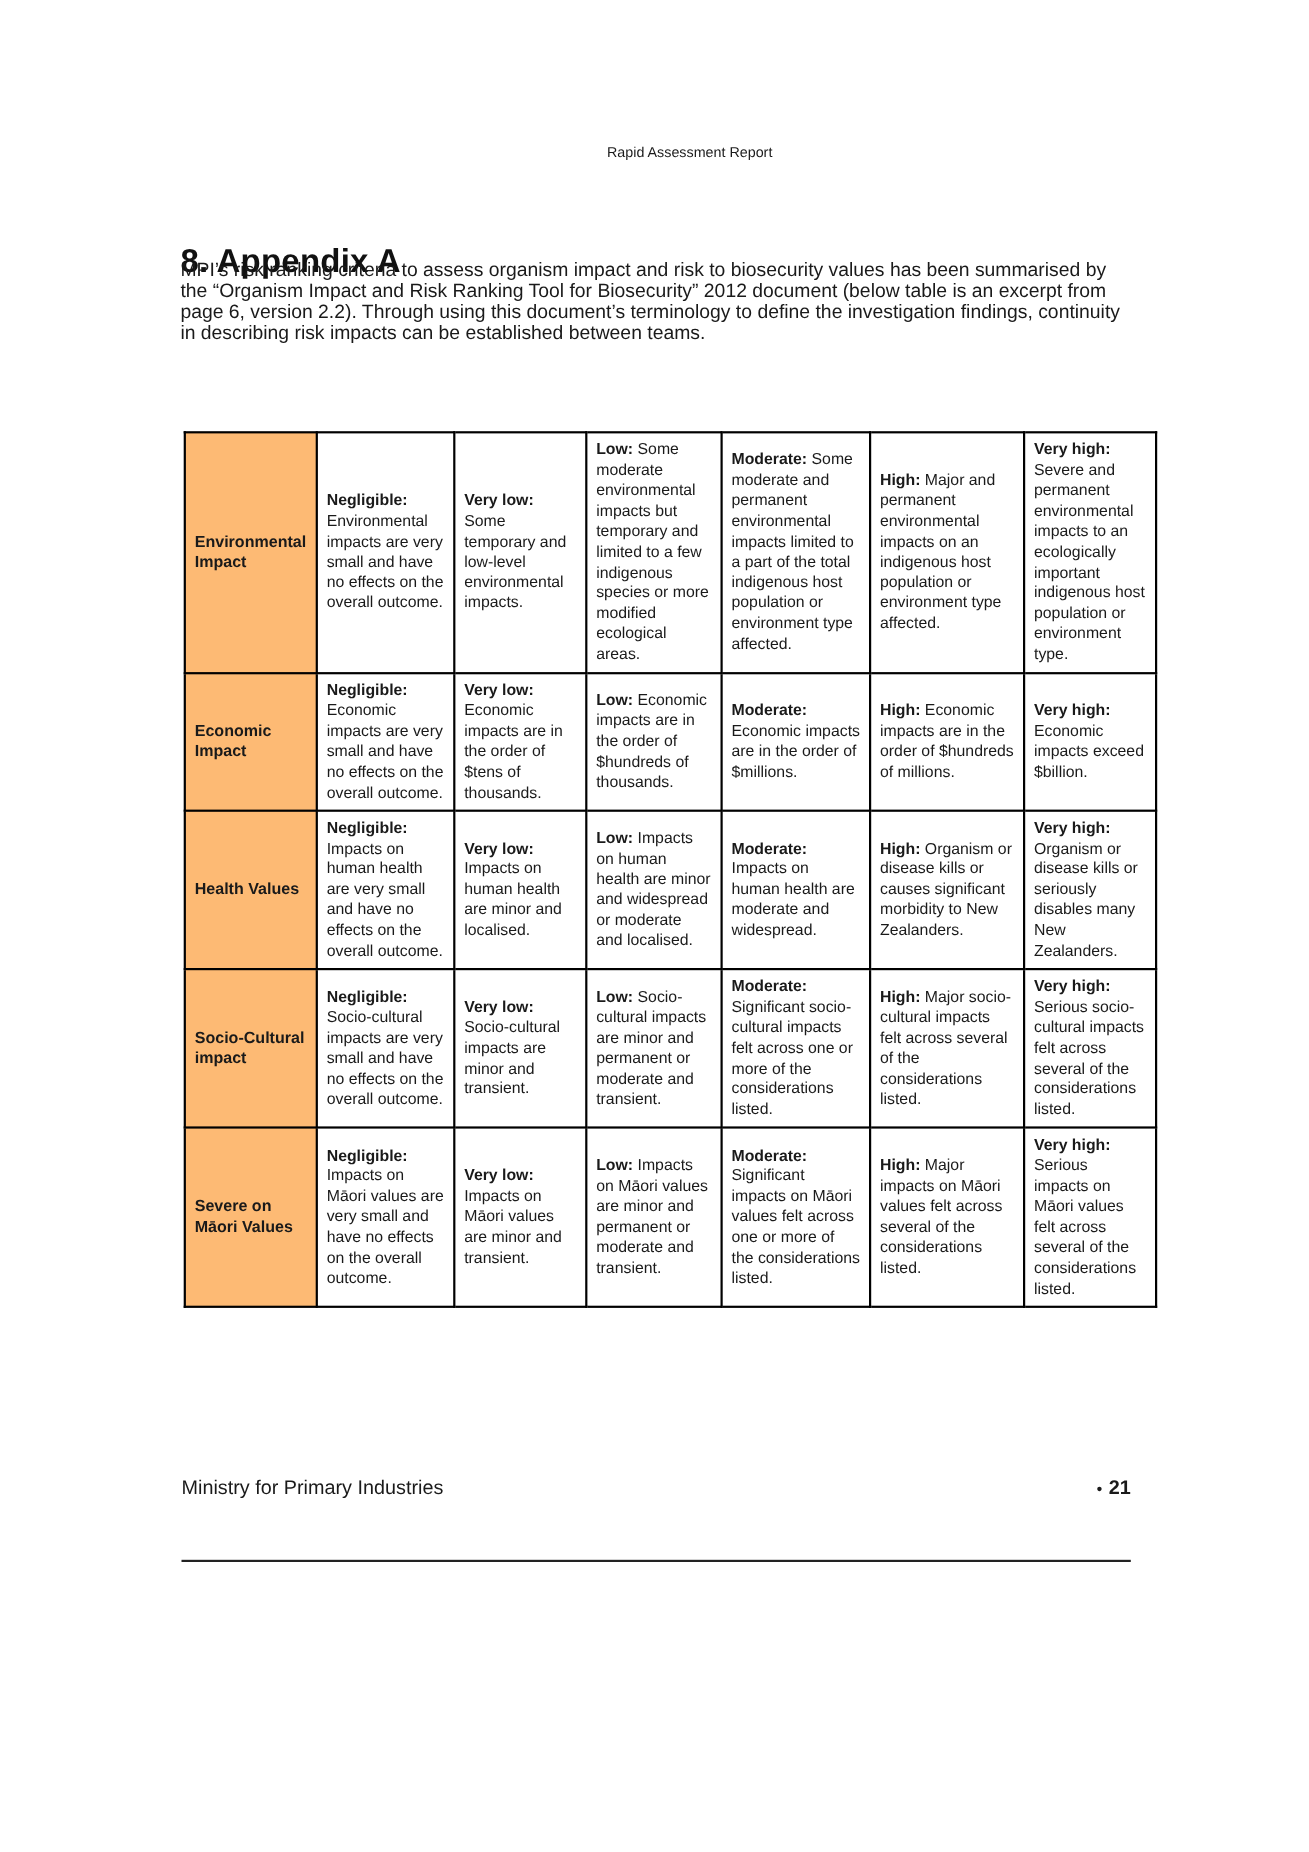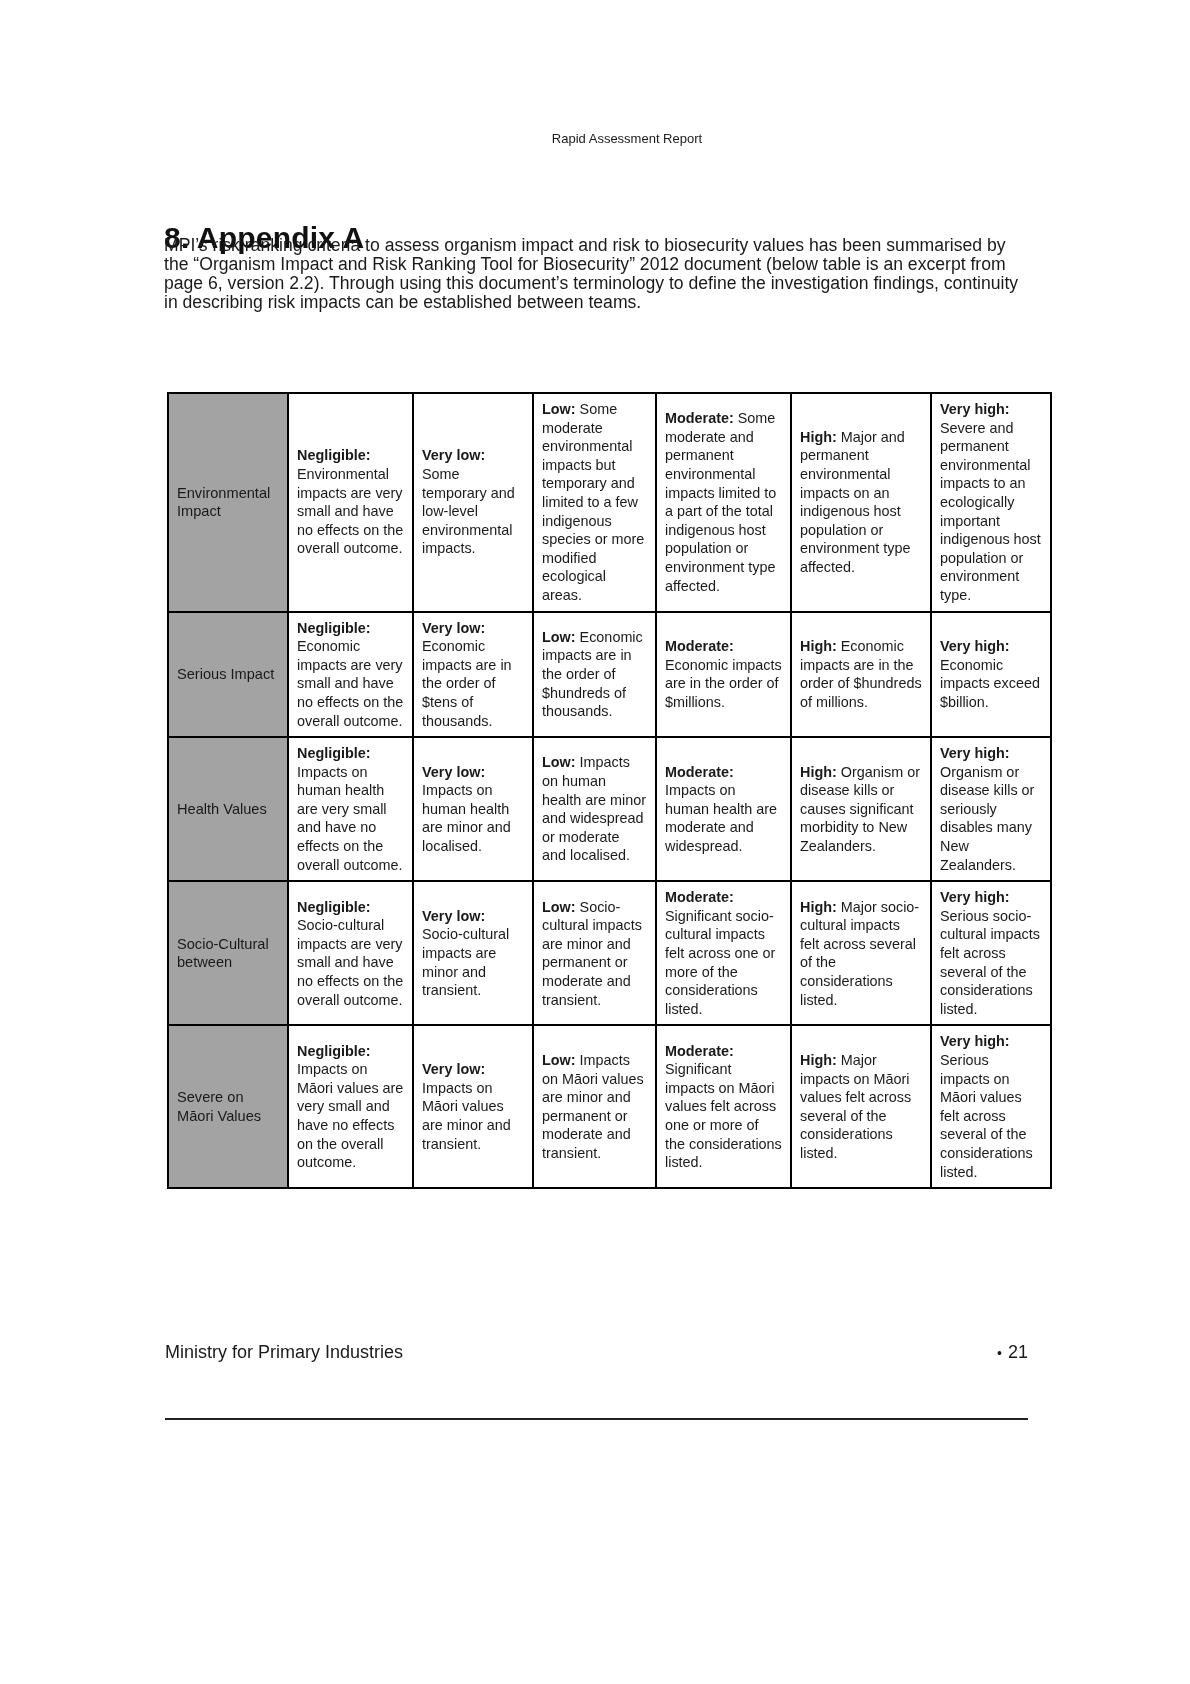--- a/index.html
+++ b/index.html
@@ -32,40 +32,40 @@
     width:883px;
     font-size:14.4px;line-height:18.6px;
   }
   .risk-table td{
     border:2px solid #000;
     vertical-align:middle;
     padding:6px 8px;
     word-wrap:break-word;
   }
   .risk-table td.row-header{
-    background:#a3a3a3;
-    font-weight:normal;
+    background:#fdba74;
+    font-weight:bold;
     font-size:14.6px;
   }
   .risk-table b{font-weight:bold;}
   .risk-table tr:nth-child(1){height:203px;}
   .risk-table tr:nth-child(2){height:115px;}
   .risk-table tr:nth-child(3){height:135px;}
   .risk-table tr:nth-child(4){height:130px;}
   .risk-table tr:nth-child(5){height:130px;}
   .footer-rule{
     position:absolute;top:1418px;left:165px;width:863px;
     border-top:2px solid #222;
   }
   .footer{
     position:absolute;top:1342px;left:165px;width:863px;
     display:flex;justify-content:space-between;align-items:baseline;
     font-size:18px;color:#1a1a1a;
   }
-  .footer .page-num{font-size:18px;}
+  .footer .page-num{font-size:18px;font-weight:bold;}
   .footer .bullet{font-size:14px;margin-right:6px;}
 </style>
 </head>
 <body>
 
 <div class="page">
 
   <div class="running-header">Rapid Assessment Report</div>
 
   <div class="page-title">8. Appendix A</div>
@@ -86,39 +86,39 @@
         <tr>
           <td class="row-header">Environmental Impact</td>
           <td><b>Negligible:</b> Environmental impacts are very small and have no effects on the overall outcome.</td>
           <td><b>Very low:</b> Some temporary and low-level environmental impacts.</td>
           <td><b>Low:</b> Some moderate environmental impacts but temporary and limited to a few indigenous species or more modified ecological areas.</td>
           <td><b>Moderate:</b> Some moderate and permanent environmental impacts limited to a part of the total indigenous host population or environment type affected.</td>
           <td><b>High:</b> Major and permanent environmental impacts on an indigenous host population or environment type affected.</td>
           <td><b>Very high:</b> Severe and permanent environmental impacts to an ecologically important indigenous host population or environment type.</td>
         </tr>
         <tr>
-          <td class="row-header">Serious Impact</td>
+          <td class="row-header">Economic Impact</td>
           <td><b>Negligible:</b> Economic impacts are very small and have no effects on the overall outcome.</td>
           <td><b>Very low:</b> Economic impacts are in the order of $tens of thousands.</td>
           <td><b>Low:</b> Economic impacts are in the order of $hundreds of thousands.</td>
           <td><b>Moderate:</b> Economic impacts are in the order of $millions.</td>
           <td><b>High:</b> Economic impacts are in the order of $hundreds of millions.</td>
           <td><b>Very high:</b> Economic impacts exceed $billion.</td>
         </tr>
         <tr>
           <td class="row-header">Health Values</td>
           <td><b>Negligible:</b> Impacts on human health are very small and have no effects on the overall outcome.</td>
           <td><b>Very low:</b> Impacts on human health are minor and localised.</td>
           <td><b>Low:</b> Impacts on human health are minor and widespread or moderate and localised.</td>
           <td><b>Moderate:</b> Impacts on human health are moderate and widespread.</td>
           <td><b>High:</b> Organism or disease kills or causes significant morbidity to New Zealanders.</td>
           <td><b>Very high:</b> Organism or disease kills or seriously disables many New Zealanders.</td>
         </tr>
         <tr>
-          <td class="row-header">Socio-Cultural between</td>
+          <td class="row-header">Socio-Cultural impact</td>
           <td><b>Negligible:</b> Socio-cultural impacts are very small and have no effects on the overall outcome.</td>
           <td><b>Very low:</b> Socio-cultural impacts are minor and transient.</td>
           <td><b>Low:</b> Socio-cultural impacts are minor and permanent or moderate and transient.</td>
           <td><b>Moderate:</b> Significant socio-cultural impacts felt across one or more of the considerations listed.</td>
           <td><b>High:</b> Major socio-cultural impacts felt across several of the considerations listed.</td>
           <td><b>Very high:</b> Serious socio-cultural impacts felt across several of the considerations listed.</td>
         </tr>
         <tr>
           <td class="row-header">Severe on Māori Values</td>
           <td><b>Negligible:</b> Impacts on Māori values are very small and have no effects on the overall outcome.</td>

